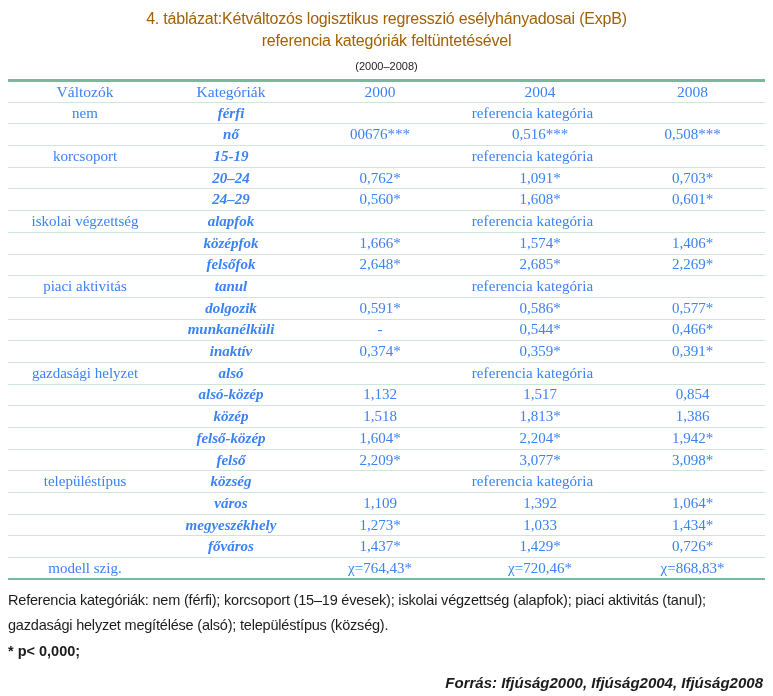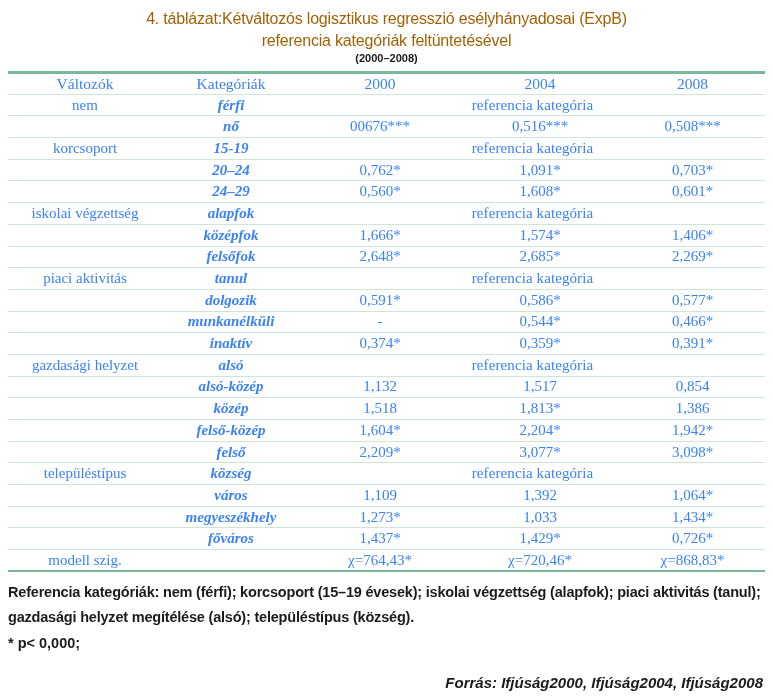--- a/index.html
+++ b/index.html
@@ -9,42 +9,42 @@
     font-family:"Liberation Sans", sans-serif;
   }
   .page { width:773px; height:696px; position:relative; padding:8px 8px 0 8px; }
 
   .title-block { text-align:center; }
   .title-line {
     font-weight:400; font-size:16px; line-height:22px;
     color:#a16207; letter-spacing:-0.2px;
   }
   .subtitle {
-    font-weight:700; font-size:11px; color:#1c1c1c; 
+    font-weight:400; font-size:11px; color:#1c1c1c; margin-top:8px;
   }
 
   table.data {
     width:757px; margin-top:7px;
     border-collapse:collapse; table-layout:fixed;
     font-family:"Liberation Serif", serif;
     font-size:15px; color:#3b82f6;
     border-top:3px solid #7ab89b;
     border-bottom:2px solid #7ab89b;
   }
   th, td {
     height:21.7px; text-align:center; vertical-align:middle;
     border-bottom:1px solid #cfe5da;
     font-weight:400; padding:0 2px; white-space:nowrap; overflow:hidden;
   }
   th { font-size:15.5px; font-weight:400; }
   td.category { font-style:italic; font-weight:700; }
   td.refcell { letter-spacing:0.1px; }
 
   .footnotes {
-    margin-top:8px; font-weight:700; font-size:14.5px;
+    margin-top:8px; font-weight:400; font-size:14.5px;
     line-height:25px; color:#1c1c1c; letter-spacing:-0.2px;
     white-space:nowrap;
   }
   .pnote {
     margin-top:1px; font-weight:700; font-size:14.5px;
     line-height:24px; color:#1c1c1c;
   }
   .source {
     position:absolute; right:10px; bottom:5px;
     font-weight:700; font-style:italic; font-size:15px; color:#1c1c1c;

